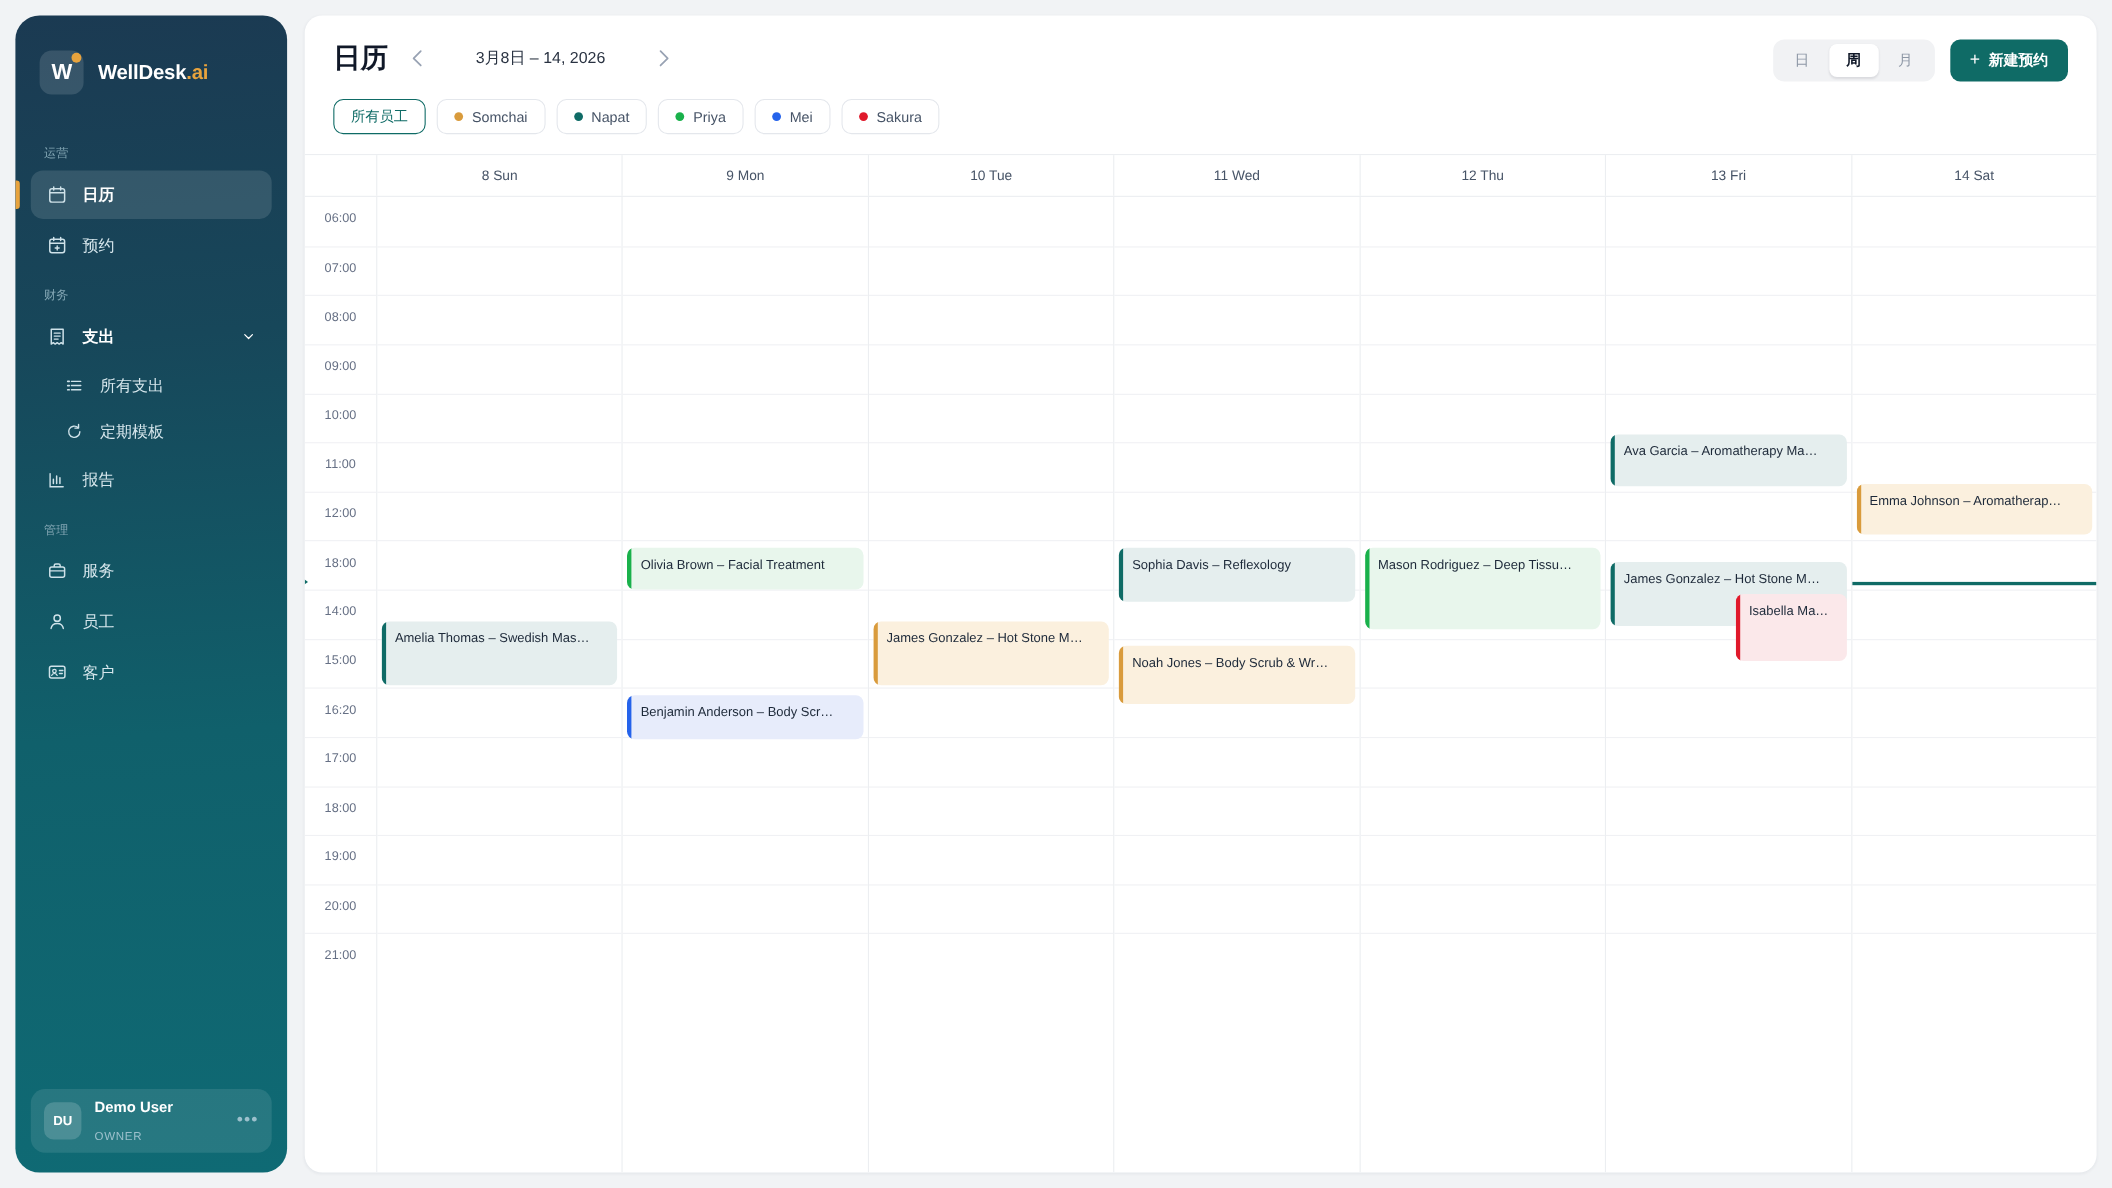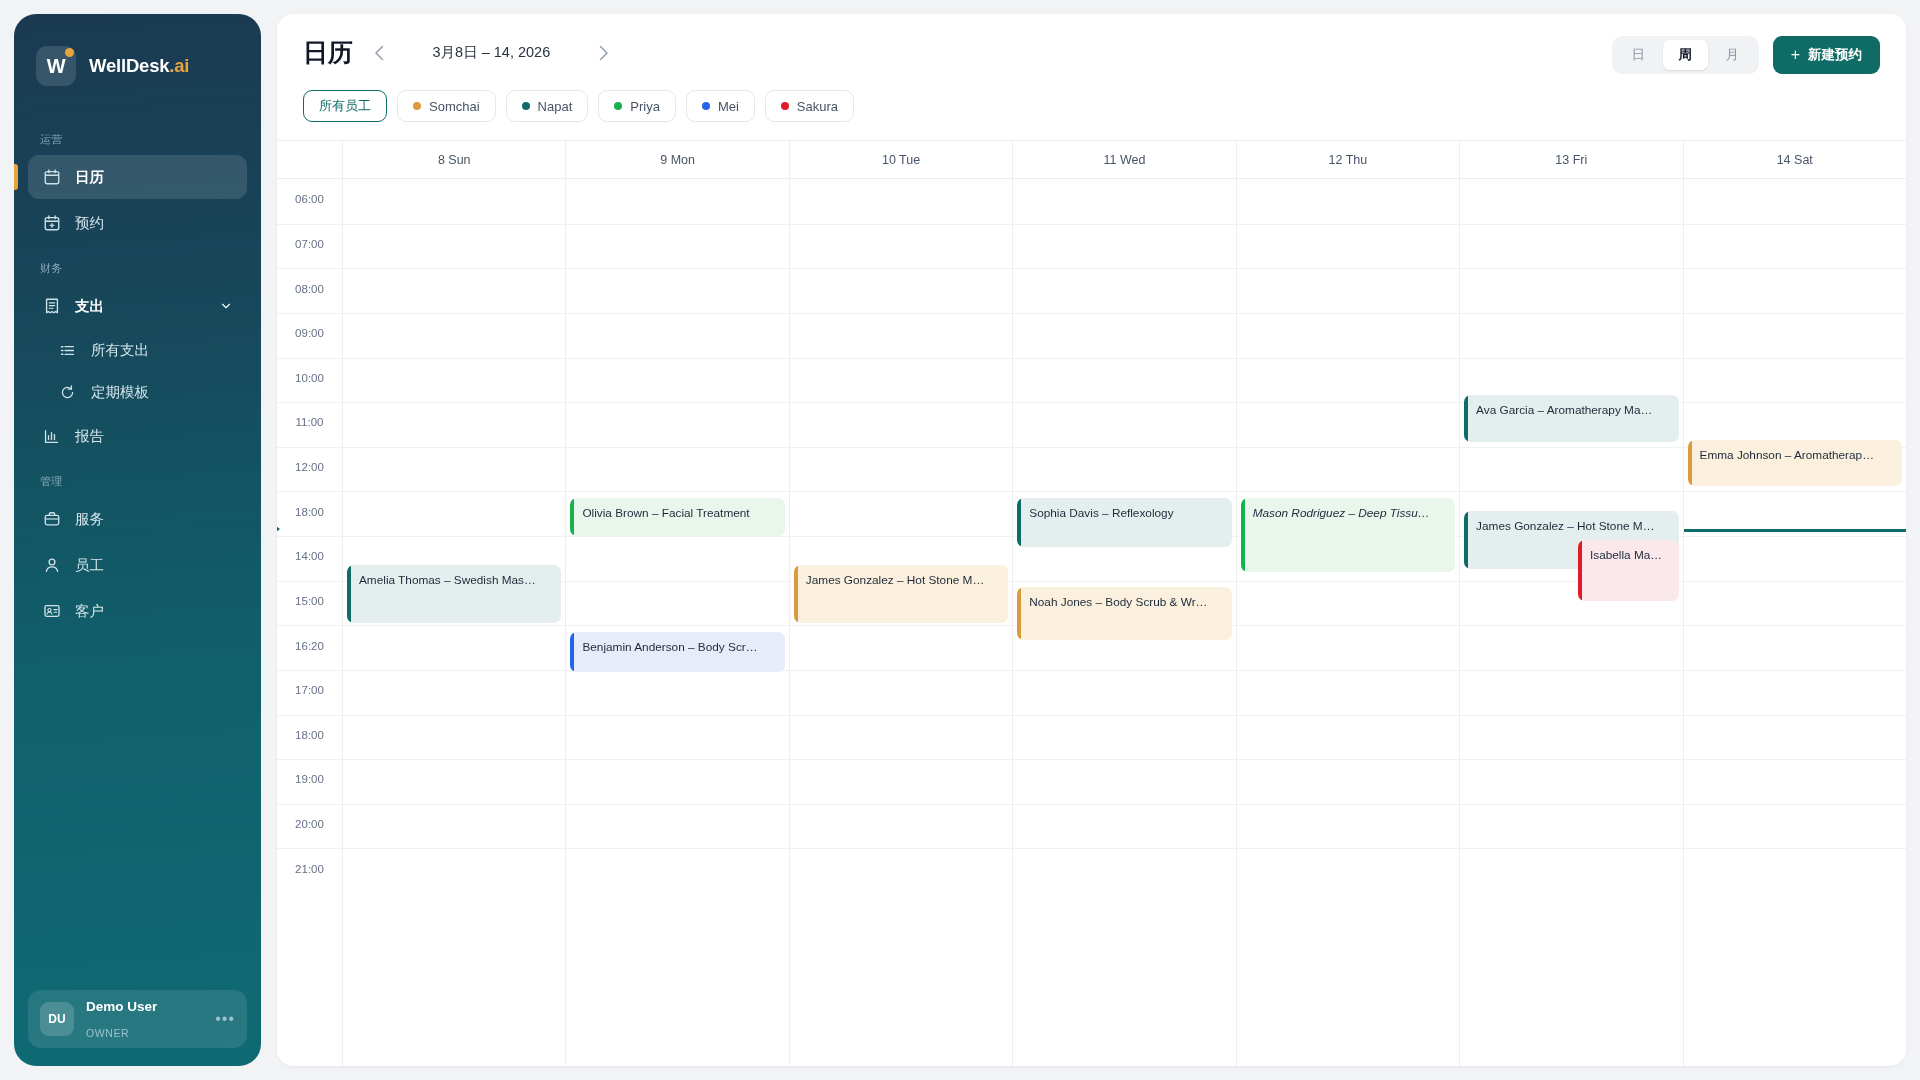--- a/index.html
+++ b/index.html
@@ -546,21 +546,21 @@
               <div class="hline" style="top: 267.75px;"></div>
               <div class="hline" style="top: 312.375px;"></div>
               <div class="hline" style="top: 357px;"></div>
               <div class="hline" style="top: 401.625px;"></div>
               <div class="hline" style="top: 446.25px;"></div>
               <div class="hline" style="top: 490.875px;"></div>
               <div class="hline" style="top: 535.5px;"></div>
               <div class="hline" style="top: 580.125px;"></div>
               <div class="hline" style="top: 624.75px;"></div>
               <div class="hline" style="top: 669.375px;"></div>
-              <div class="event" style="top: 319.069px; height: 73.6312px; left: 4px; right: 4px; z-index: 2; background: rgb(232, 246, 236); font-style: italic;">
+              <div class="event" style="top: 319.069px; height: 73.6312px; left: 4px; right: 4px; z-index: 2; background: rgb(232, 246, 236);">
                 <span style="position: absolute; left: 0px; top: 0px; bottom: 0px; width: 4px; border-radius: 7px 0px 0px 7px; background: rgb(25, 177, 75);"></span>
                 <span class="etitle">Mason Rodriguez – Deep Tissu…</span>
               </div>
             </div>
             <div class="daycol">
               <div class="hline" style="top: 44.625px;"></div>
               <div class="hline" style="top: 89.25px;"></div>
               <div class="hline" style="top: 133.875px;"></div>
               <div class="hline" style="top: 178.5px;"></div>
               <div class="hline" style="top: 223.125px;"></div>

